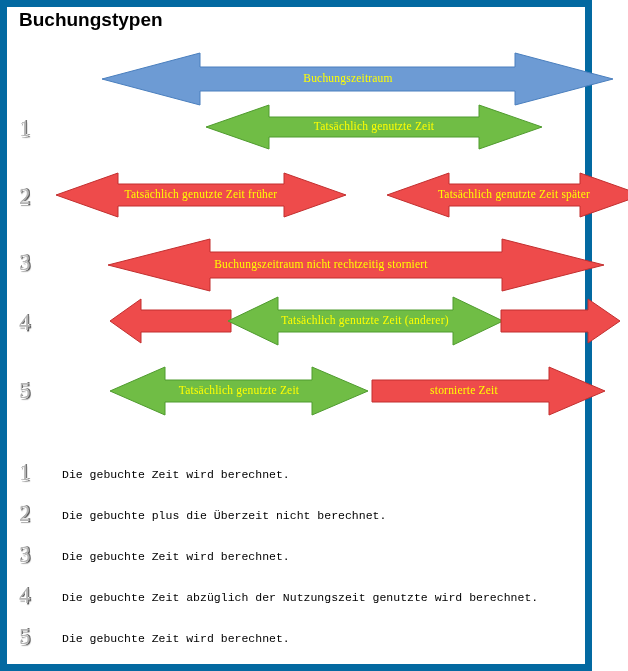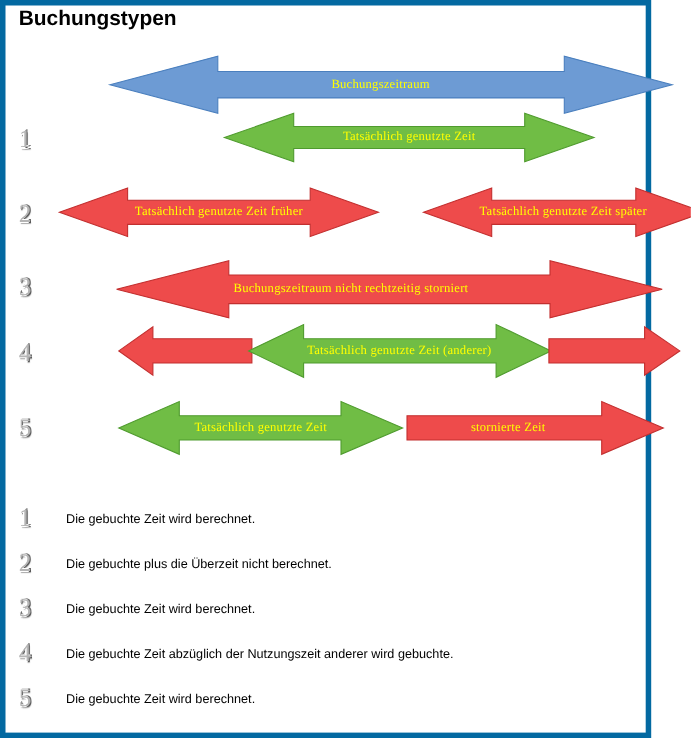--- a/index.html
+++ b/index.html
@@ -15,21 +15,21 @@
     font-family: "Liberation Sans", sans-serif;
     background: #ffffff;
   }
 
   #page-root {
     position: absolute;
     left: 0; top: 0;
     width: 592px;
     height: 671px;
     background: #ffffff;
-    border: 5px solid #0369a1;
+    border: 7px solid #0369a1;
     box-sizing: border-box;
   }
 
   
   .title {
     position: absolute;
     left: 12px;
     top: 2px;
     font-family: "Liberation Sans", sans-serif;
     font-size: 19px;
@@ -99,21 +99,21 @@
       -1px  1px 0 #ffffff,
        1px  1px 0 #5a5a5a,
        1px  2px 1px rgba(0,0,0,0.35);
     line-height: 1;
     user-select: none;
   }
   .legend-text {
     position: absolute;
     left: 55px;
     top: 9px;
-    font-family: Liberation Sans, sans-serif;
+    font-family: Liberation Mono, monospace;
     font-size: 11.5px;
     color: #000000;
     white-space: nowrap;
   }
 </style>
 </head>
 <body>
 
 <div id="page-root">
 
@@ -191,21 +191,21 @@
       <div class="legend-text">Die gebuchte plus die Überzeit nicht berechnet.</div>
     </div>
 
     <div class="legend-row">
       <div class="legend-num">3</div>
       <div class="legend-text">Die gebuchte Zeit wird berechnet.</div>
     </div>
 
     <div class="legend-row">
       <div class="legend-num">4</div>
-      <div class="legend-text">Die gebuchte Zeit abzüglich der Nutzungszeit anderer wird gebuchte.</div>
+      <div class="legend-text">Die gebuchte Zeit abzüglich der Nutzungszeit genutzte wird berechnet.</div>
     </div>
 
     <div class="legend-row">
       <div class="legend-num">5</div>
       <div class="legend-text">Die gebuchte Zeit wird berechnet.</div>
     </div>
 
   </div>
 
 </div>

